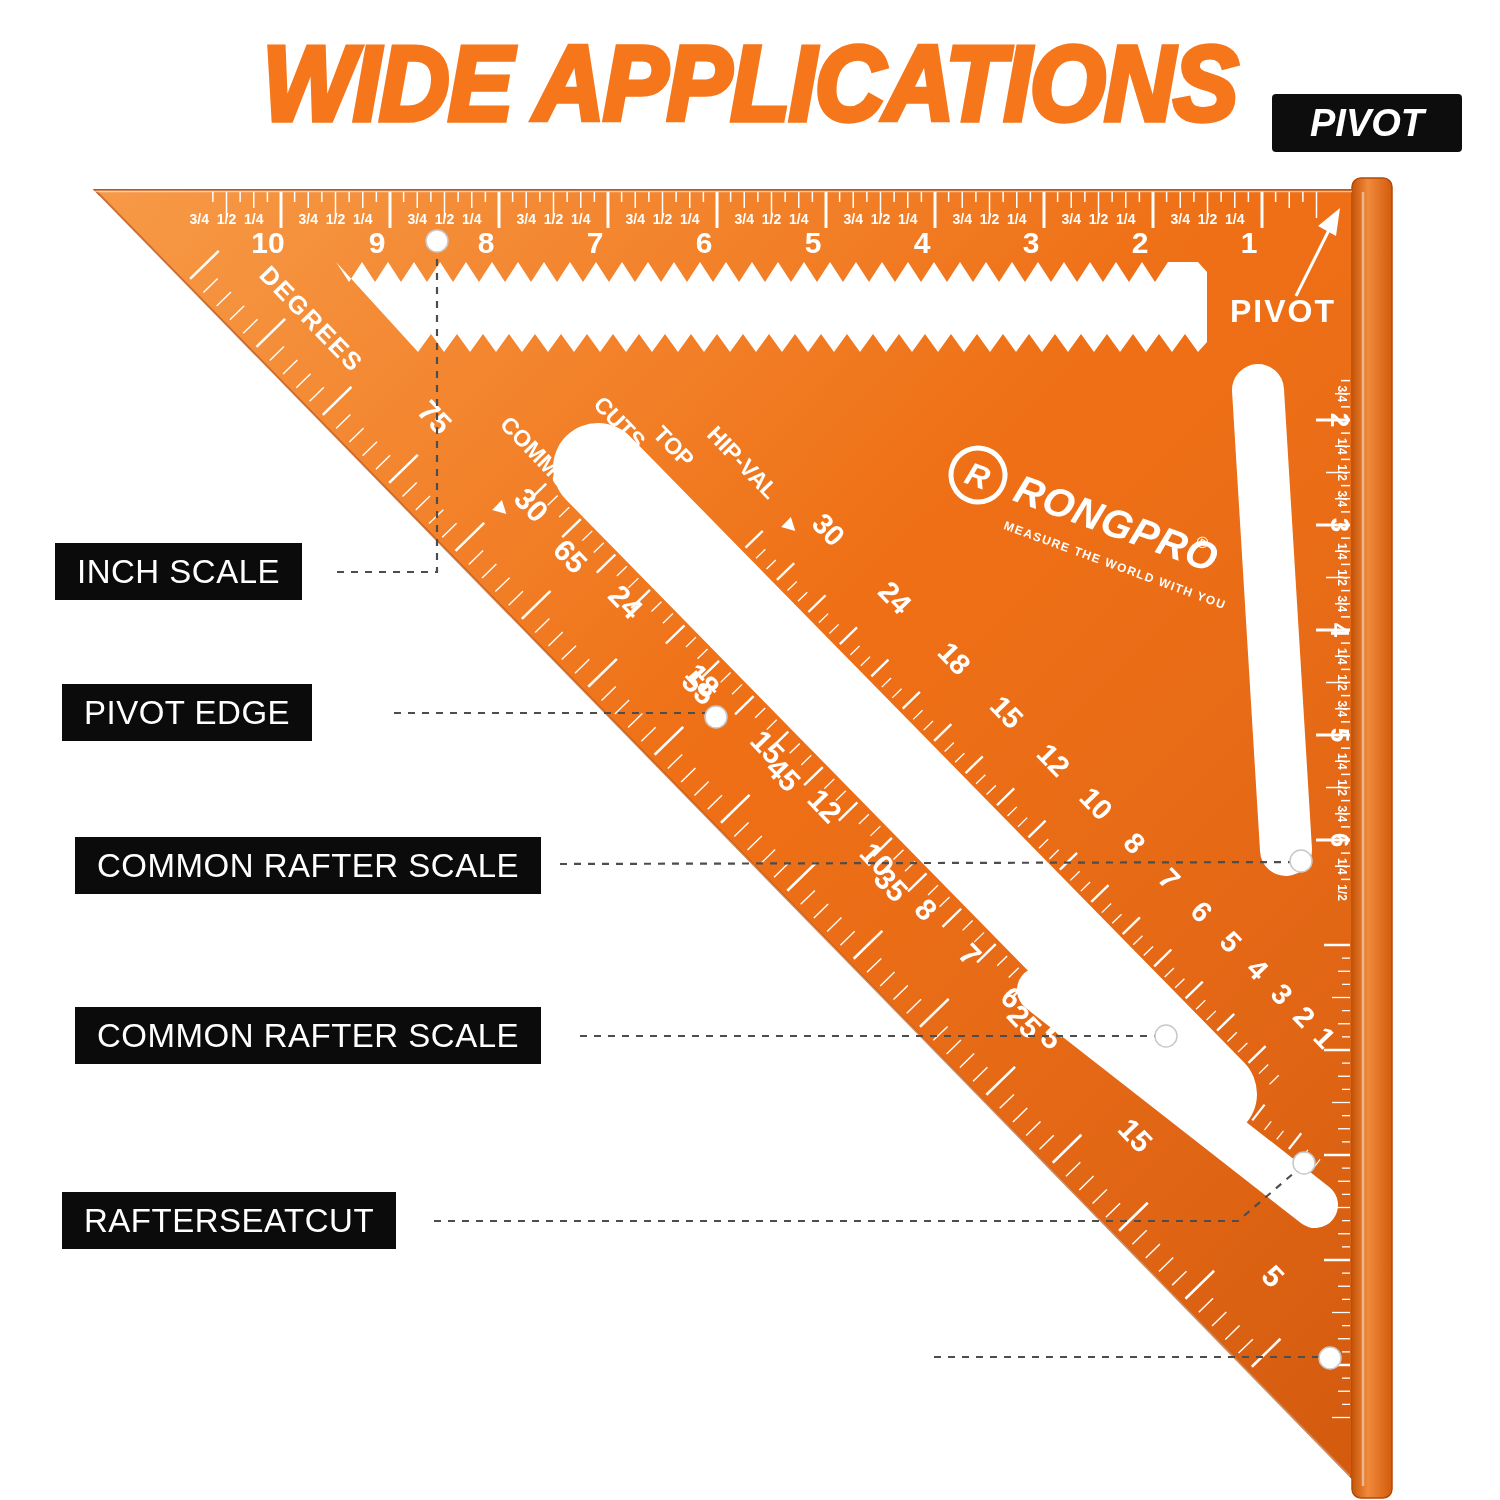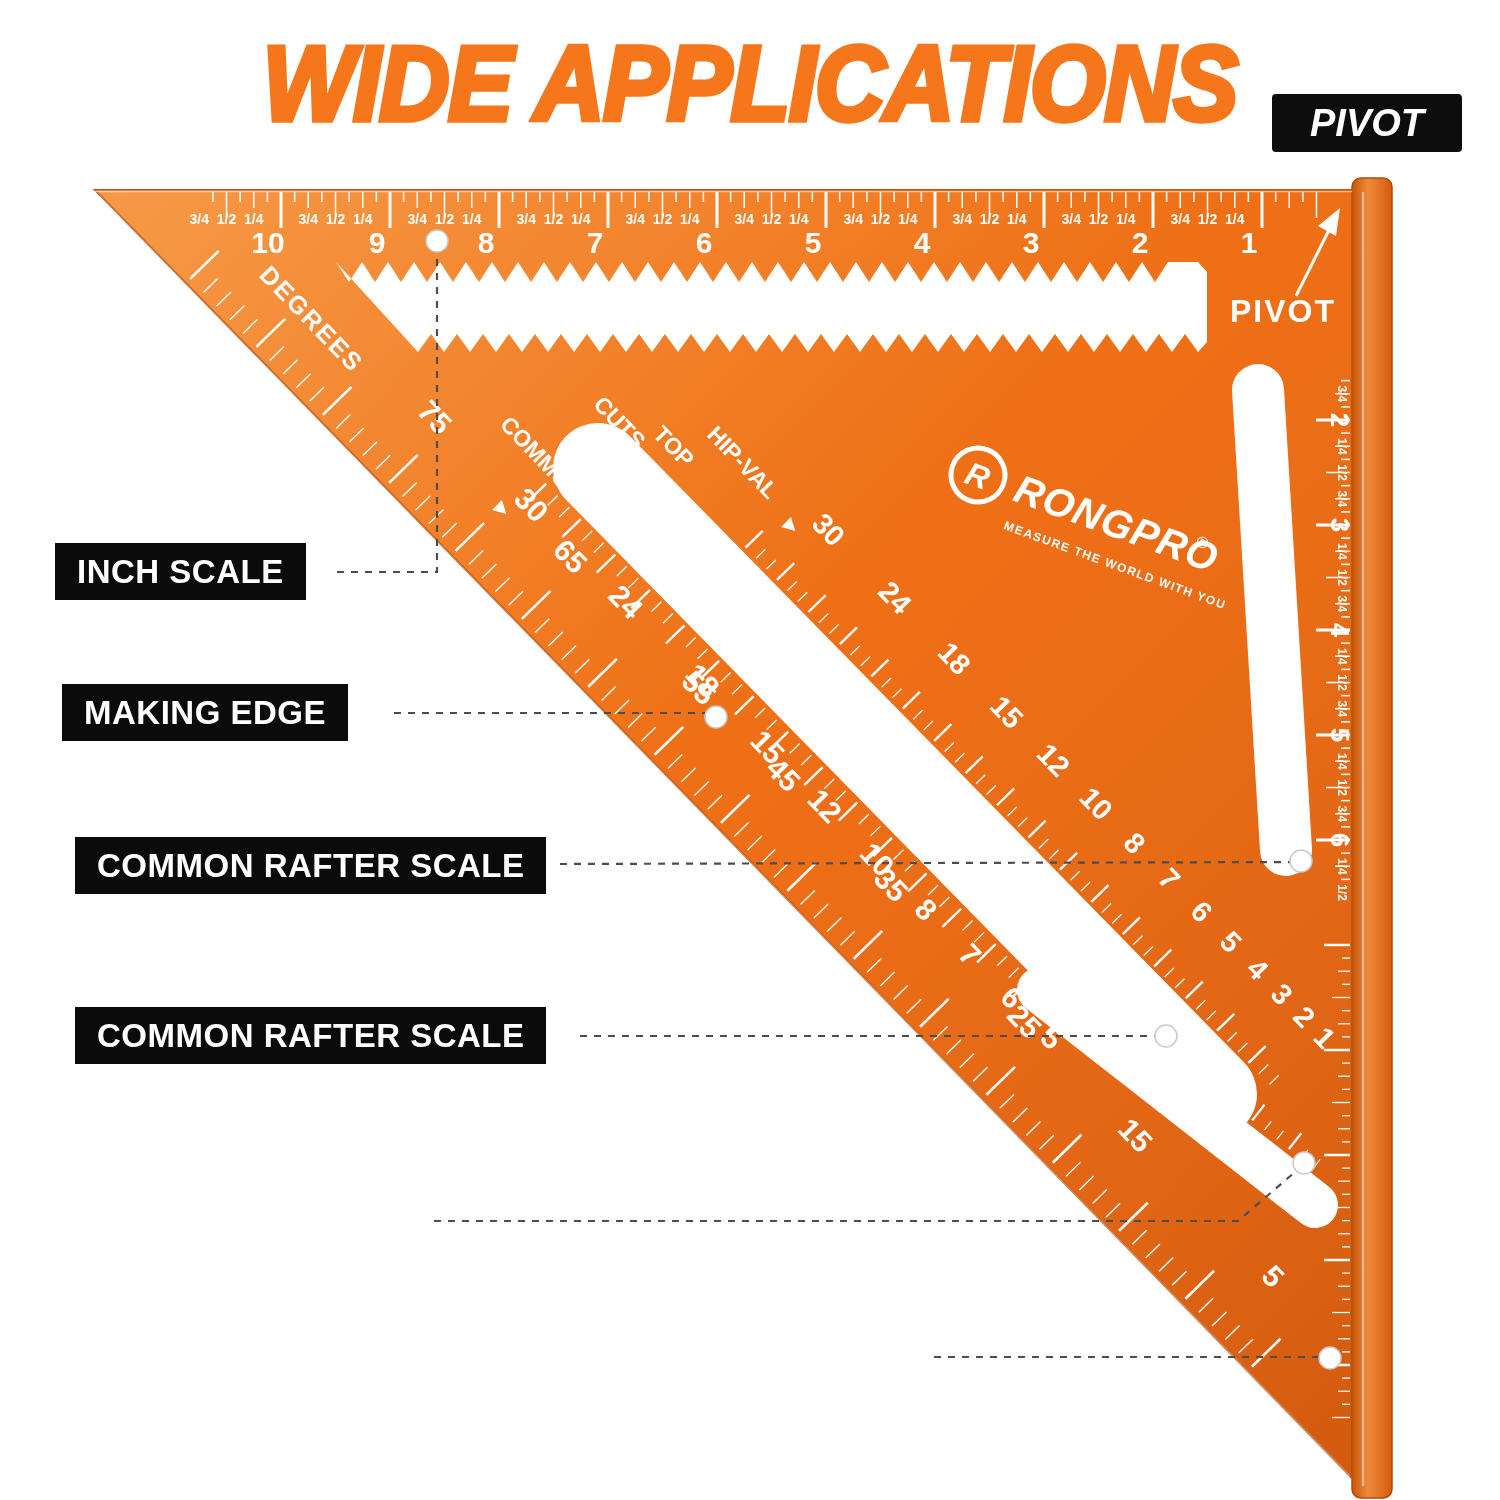--- a/index.html
+++ b/index.html
@@ -4,21 +4,21 @@
 <style>
   html,body{margin:0;padding:0;background:#fff;}
   .stage{position:relative;width:1500px;height:1500px;background:#fff;overflow:hidden;font-family:"Liberation Sans",sans-serif;}
   #square-svg{position:absolute;left:0;top:0;}
   #square-svg text{fill:#fff;font-weight:bold;font-family:"Liberation Sans",sans-serif;}
   .title{position:absolute;top:28px;left:0;width:100%;text-align:center;
          font-size:97px;font-weight:bold;font-style:italic;color:#F6771B;
          -webkit-text-stroke:5px #F6771B;letter-spacing:-1px;transform:scaleY(1.08);white-space:nowrap;}
   .pivot-tag{position:absolute;left:1272px;top:94px;width:190px;height:58px;background:#0d0d0d;color:#fff;
          font-style:italic;font-weight:bold;font-size:38px;display:flex;align-items:center;justify-content:center;border-radius:4px;}
-  .callout{position:absolute;background:#0b0b0b;color:#fff;font-weight:bold;font-size:33px;line-height:1;
+  .callout{position:absolute;background:#0b0b0b;color:#fff;font-weight:normal;font-size:33px;line-height:1;
          padding:12px 22px;letter-spacing:.5px;white-space:nowrap;}
   .c0{left:55px;top:543px}
   .c1{left:62px;top:684px}
   .c2{left:75px;top:837px}
   .c3{left:75px;top:1007px}
   .c4{left:62px;top:1192px}
   .c5{left:703px;top:1329px}
   .leader{fill:none;stroke:#4d4d4d;stroke-width:2.2;stroke-dasharray:7 7;}
   .dot{fill:#fff;stroke:#c9c9c9;stroke-width:1.5;}
 </style>
@@ -557,17 +557,18 @@
       <circle class="dot" cx="1166" cy="1036" r="11"></circle>
       <circle class="dot" cx="1304" cy="1163" r="11"></circle>
       <circle class="dot" cx="1330" cy="1358" r="11"></circle>
     </g>
   </svg>
 
   <div class="title">WIDE APPLICATIONS</div>
   <div class="pivot-tag">PIVOT</div>
 
   <div class="callout c0">INCH SCALE</div>
-  <div class="callout c1">MAKING EDGE</div>
+  <div class="callout c1">PIVOT EDGE</div>
   <div class="callout c2">COMMON RAFTER SCALE</div>
   <div class="callout c3">COMMON RAFTER SCALE</div>
+  <div class="callout c4">RAFTERSEATCUT</div>
 
 </div>
 
 </body></html>

